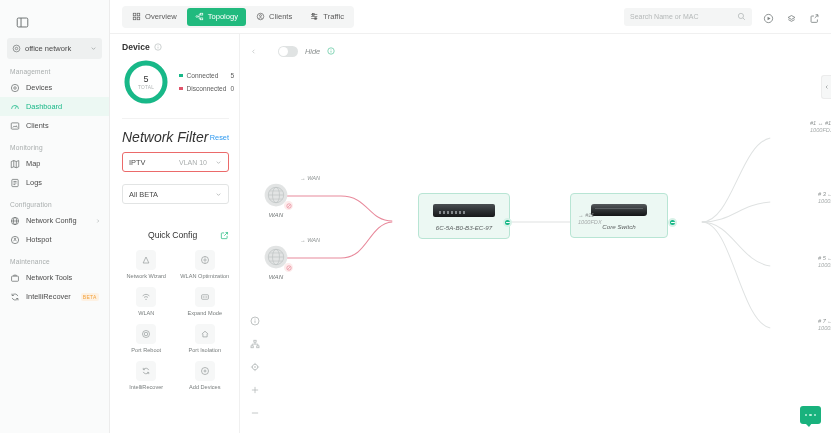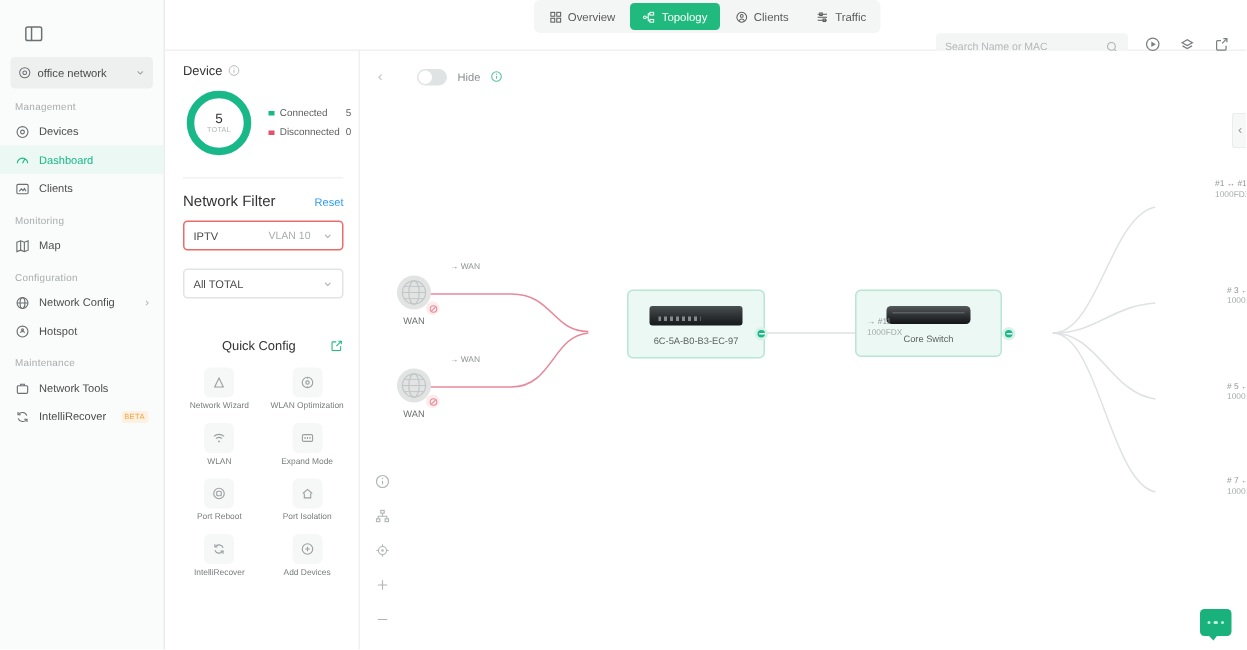--- a/index.html
+++ b/index.html
@@ -68,38 +68,37 @@
     background: #fdf1e3; border-radius: 2px;
     padding: 1px 2px; letter-spacing: .3px;
   }
 
   
   .main { flex: 1; display: flex; flex-direction: column; position: relative; background:#fff; }
   .topbar {
     height: 34px; display: flex; align-items: center;
     padding: 0 10px 0 12px; border-bottom: 1px solid #f0f0f0;
     background: #fff;
-    flex-direction: column;
   }
   .tabs {
     display: flex; align-items: center;
     background: #f4f5f5; border-radius: 4px; padding: 2px;
     gap: 2px;
   }
   .tab {
     display: flex; align-items: center; gap: 4px;
     height: 18px; padding: 0 8px; border-radius: 3px;
     font-size: 7.6px; color: #5a5a5a; cursor: pointer;
     white-space: nowrap;
   }
   .tab svg { width: 9px; height: 9px; display: block; }
   .tab.active { background: #21ba7e; color: #fff; }
   .tab.active svg { stroke: #fff; }
 
-  .topbar-right { margin-left: auto; display: flex; align-items: flex-start; gap: 9px; }
+  .topbar-right { margin-left: auto; display: flex; align-items: flex-end; gap: 9px; }
   .search-box {
     width: 128px; height: 18px; background: #f4f5f5;
     border-radius: 3px; display: flex; align-items: center;
     padding: 0 6px; gap: 4px;
   }
   .search-box input {
     border: none; background: transparent; outline: none;
     font-size: 7px; color: #6b6b6b; width: 100%;
     font-family: "Liberation Sans", sans-serif;
   }
@@ -116,21 +115,21 @@
     width: 130px; flex: 0 0 130px;
     border-right: 1px solid #f0f0f0;
     padding: 8px 0 0 0;
     background: #fff;
     overflow: hidden;
   }
   .lp-head {
     display: flex; align-items: center; gap: 4px;
     padding: 0 10px 0 12px; margin-bottom: 6px;
   }
-  .lp-head .lp-title { font-size: 8.6px; color: #333; }
+  .lp-head .lp-title { font-size: 8.6px; color: #333; font-weight: bold; }
   .lp-head svg { width: 8px; height: 8px; display: block; }
 
   .device-stats { display: flex; align-items: center; padding: 0 8px 0 12px; gap: 9px; }
   .donut { position: relative; width: 48px; height: 48px; flex: 0 0 48px; }
   .donut svg { width: 48px; height: 48px; display: block; transform: rotate(-90deg); }
   .donut .dn-center {
     position: absolute; inset: 0; display: flex; flex-direction: column;
     align-items: center; justify-content: center;
   }
   .dn-num { font-size: 9px; color: #333; line-height: 1; }
@@ -139,21 +138,21 @@
   .lg-row { display: flex; align-items: center; gap: 4px; font-size: 6.6px; color: #5d5d5d; }
   .lg-dot { width: 3.5px; height: 3.5px; flex: 0 0 3.5px; }
   .lg-val { margin-left: auto; color: #5d5d5d; }
 
   .lp-divider { height: 1px; background: #f2f2f2; margin: 12px 10px 0 12px; }
 
   .filter-head {
     display: flex; align-items: center;
     padding: 10px 10px 0 12px;
   }
-  .filter-head .lp-title { font-size: 10px; color: #333; }
+  .filter-head .lp-title { font-size: 14px; color: #333; font-style: italic; }
   .reset-link { margin-left: auto; font-size: 7.4px; color: #2f9af0; cursor: pointer; }
 
   .select {
     margin: 7px 10px 12px 12px; height: 20px;
     border: 1px solid #e2e4e4; border-radius: 3px;
     display: flex; align-items: center; padding: 0 6px;
     gap: 4px; cursor: pointer; background: #fff;
   }
   .select.highlight { border: 1px solid #eb6a6a; }
   .sel-main { font-size: 7.4px; color: #4a4a4a; }
@@ -177,21 +176,21 @@
     gap: 3px; cursor: pointer; padding: 2px 0;
   }
   .qc-ico {
     width: 20px; height: 20px; background: #f6f7f7;
     border-radius: 4px; display: flex; align-items: center; justify-content: center;
   }
   .qc-ico svg { width: 10px; height: 10px; display: block; }
   .qc-lbl { font-size: 5.6px; color: #787d7d; text-align: center; white-space: nowrap; }
 
   
-  .canvas { flex: 1; position: relative; background: #fff; overflow: hidden; }
+  .canvas { flex: 1; position: relative; background: #fff; overflow: hidden; font-style: italic; }
   .canvas-topbar {
     position: absolute; top: 6px; left: 0; right: 0;
     display: flex; align-items: center; gap: 7px;
     padding-left: 8px; z-index: 5;
   }
   .collapse-btn {
     width: 11px; height: 22px; display: flex; align-items: center; justify-content: center;
     cursor: pointer; color: #c3c7c7;
   }
   .collapse-btn svg { width: 7px; height: 7px; display: block; }
@@ -355,20 +354,31 @@
     <div class="nav-group-title">Monitoring</div>
     <div class="nav-item">
       <span class="ni-icon">
         <svg viewBox="0 0 16 16" fill="none" stroke="#6b7070" stroke-width="1.2">
             <path d="M2 4l4-1.5L10 4l4-1.5v10L10 14 6 12.5 2 14z"></path>
             <line x1="6" y1="2.5" x2="6" y2="12.5"></line>
             <line x1="10" y1="4" x2="10" y2="14"></line>
           </svg>
       </span>
       <span class="ni-label">Map</span>
+    </div>
+    <div class="nav-item">
+      <span class="ni-icon">
+        <svg viewBox="0 0 16 16" fill="none" stroke="#6b7070" stroke-width="1.2">
+            <rect x="3" y="2.2" width="10" height="11.6" rx="1.2"></rect>
+            <line x1="5.5" y1="5.5" x2="10.5" y2="5.5"></line>
+            <line x1="5.5" y1="8" x2="10.5" y2="8"></line>
+            <line x1="5.5" y1="10.5" x2="8.5" y2="10.5"></line>
+          </svg>
+      </span>
+      <span class="ni-label">Logs</span>
     </div>
 
     <div class="nav-group-title">Configuration</div>
     <div class="nav-item">
       <span class="ni-icon">
         <svg viewBox="0 0 16 16" fill="none" stroke="#6b7070" stroke-width="1.2">
             <circle cx="8" cy="8" r="5.8"></circle>
             <ellipse cx="8" cy="8" rx="2.6" ry="5.8"></ellipse>
             <line x1="2.2" y1="8" x2="13.8" y2="8"></line>
           </svg>
@@ -548,21 +558,21 @@
           <span class="sel-main">IPTV</span>
           <span class="sel-sub">VLAN 10</span>
           <span class="chev">
             <svg viewBox="0 0 12 12" fill="none" stroke="#a9adad" stroke-width="1.3">
                 <polyline points="3,4.5 6,7.5 9,4.5"></polyline>
               </svg>
           </span>
         </div>
 
         <div class="select">
-          <span class="sel-main">All TOTAL</span>
+          <span class="sel-main">All BETA</span>
           <span class="chev" style="margin-left:auto">
             <svg viewBox="0 0 12 12" fill="none" stroke="#a9adad" stroke-width="1.3">
                 <polyline points="3,4.5 6,7.5 9,4.5"></polyline>
               </svg>
           </span>
         </div>
 
         <div class="qc-head">
           <span class="lp-title">Quick Config</span>
           <span class="qc-edit">

